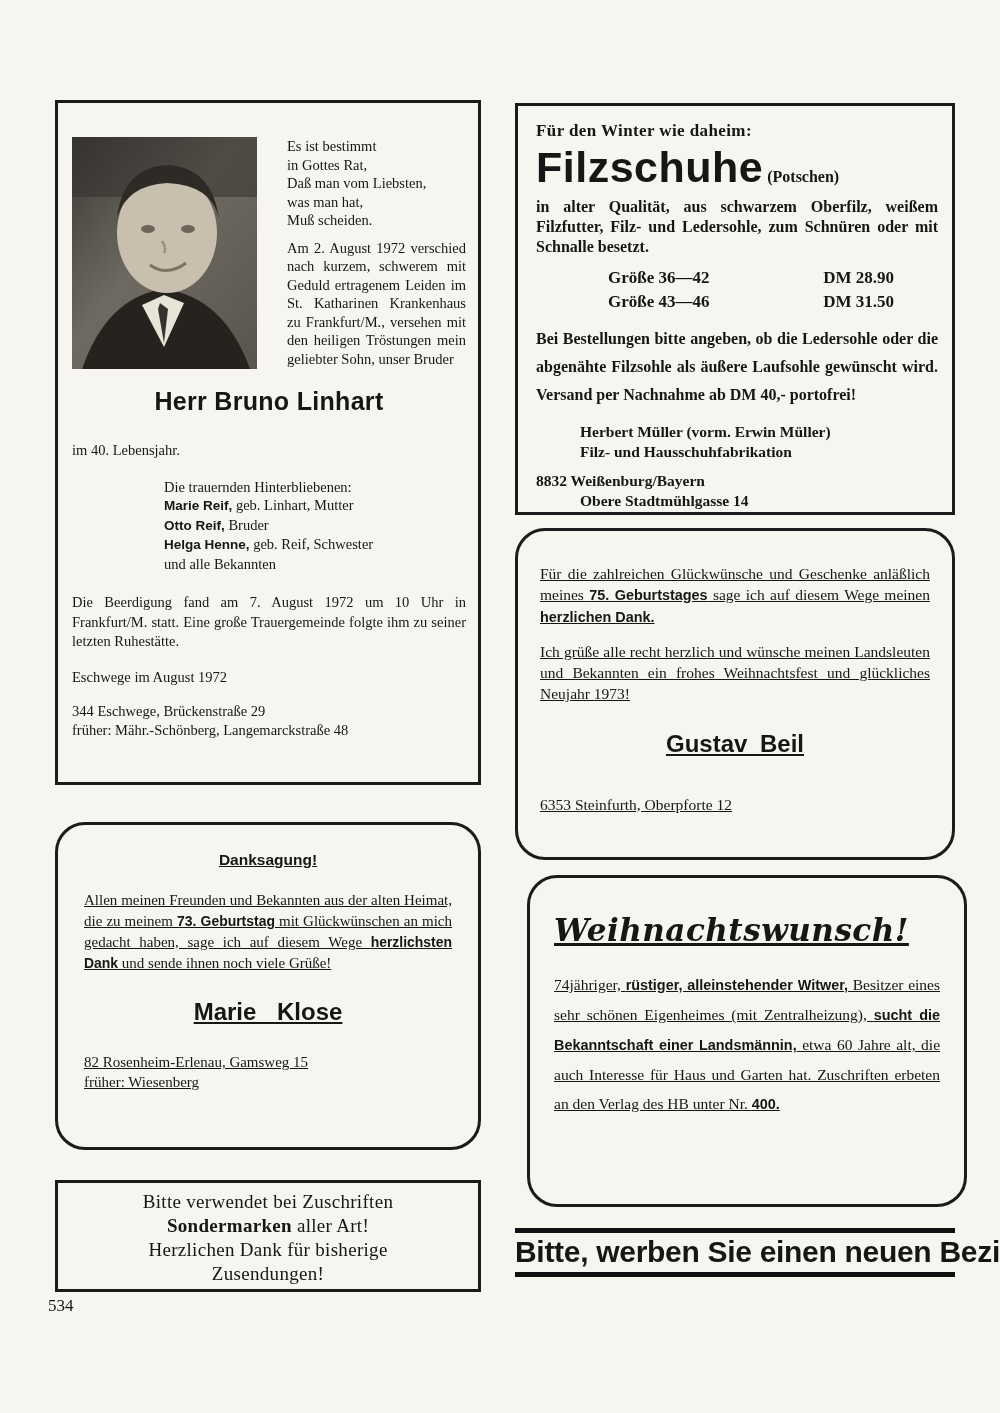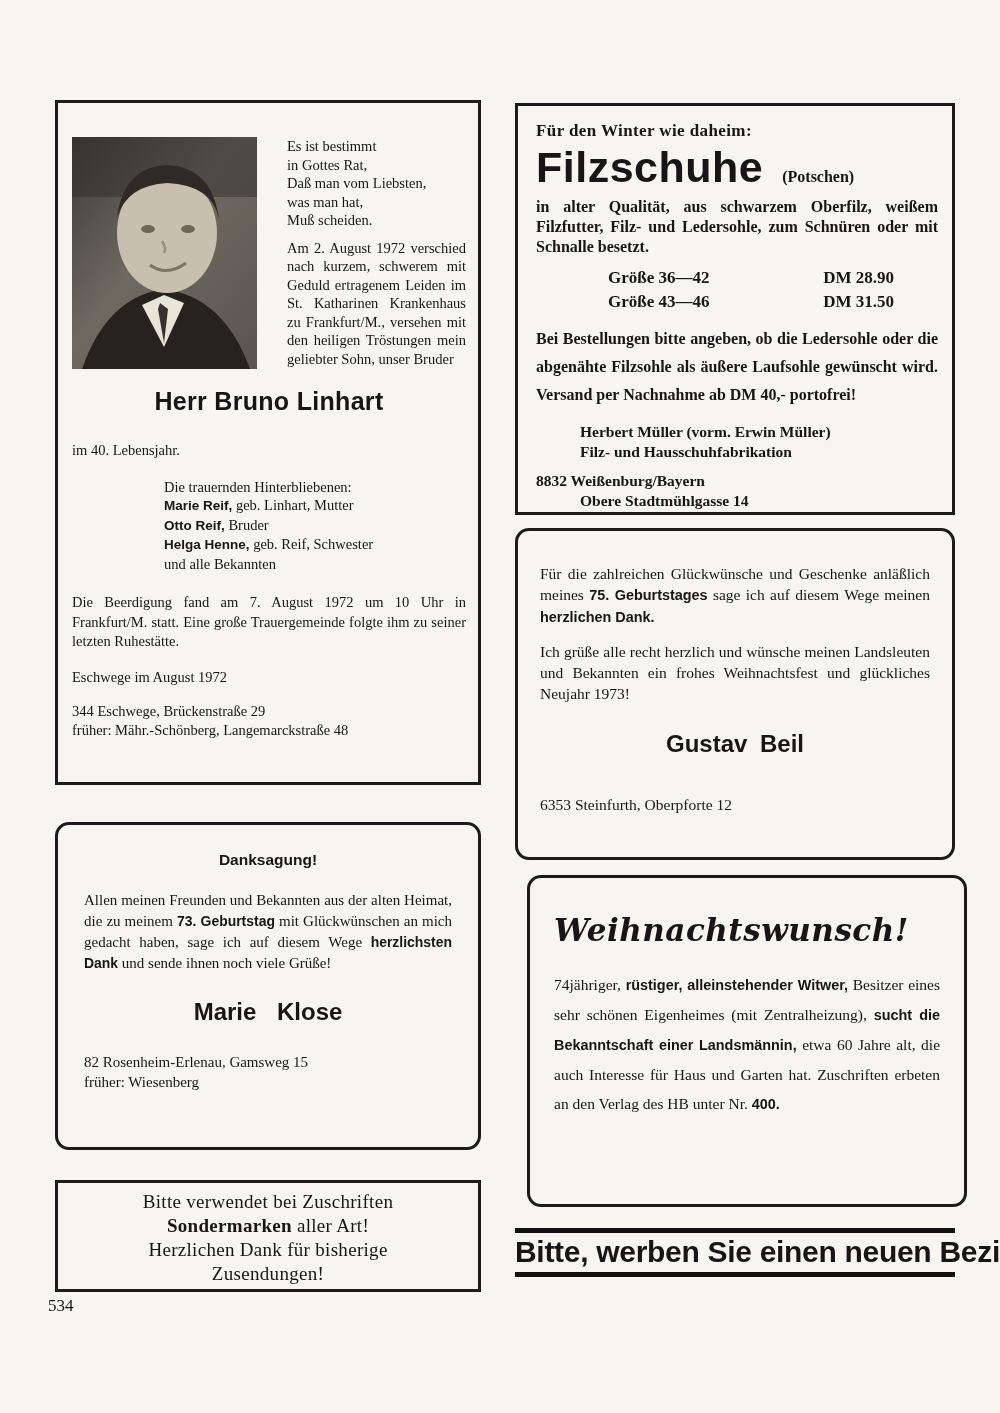--- a/index.html
+++ b/index.html
@@ -6,21 +6,21 @@
   html,body { width:1000px; height:1413px; }
   body {
     background:#f7f5ef;
     font-family:"Liberation Serif", serif;
     color:#161616;
     position:relative;
   }
   .page { position:absolute; inset:0; }
 
   section.box { position:absolute; border:3px solid #1b1b1b; }
-  .rounded { border-radius:14px; }
+  .rounded { border-radius:30px;text-decoration:underline; }
 
   .just { text-align:justify; }
   .center { text-align:center; }
   .sans-b { font-family:"Liberation Sans", sans-serif; font-weight:700; }
   .b { font-family:"Liberation Sans", sans-serif; font-weight:700; font-size:0.93em; }
 
   
   .obituary { left:55px; top:100px; width:426px; height:685px; padding:34px 12px 0 14px; font-size:14.5px; line-height:18.5px; overflow:hidden; }
   .obit-top { display:flex; gap:30px; }
   .photo { width:185px; height:232px; flex:0 0 185px; background:#6f6b64; overflow:hidden; }
@@ -46,21 +46,21 @@
   
   .stamps { left:55px; top:1180px; width:426px; height:112px; border-width:2px; padding-top:7px; font-size:19px; line-height:24px; letter-spacing:0.3px; }
   .stamps .bold-serif { font-weight:700; }
 
   
   .page-number { position:absolute; left:48px; top:1296px; font-size:17px; }
 
   
   .filz { left:515px; top:103px; width:440px; height:412px; padding:15px 14px 0 18px; font-weight:700; overflow:hidden; }
   .filz-tagline { font-size:17px; letter-spacing:0.4px; }
-  .filz-headrow { margin-top:3px; display:flex; align-items:baseline; gap:19px; }
+  .filz-headrow { margin-top:3px; display:flex; align-items:baseline; gap:4px; }
   .filz-headline { font-family:"Liberation Sans", sans-serif; font-weight:700; font-size:43px; line-height:46px; letter-spacing:0.5px; }
   .filz-headsuffix { font-size:16px; }
   .filz-desc { margin-top:7px; font-size:16px; line-height:20px; }
   .filz-prices { margin:9px 0 0 72px; width:286px; }
   .price-row { display:flex; justify-content:space-between; font-size:17px; line-height:24px; }
   .filz-order { margin-top:11px; font-size:16px; line-height:28px; }
   .filz-seller { margin-top:13px; margin-left:44px; font-size:15.5px; line-height:20px; }
   .filz-cityblock { margin-top:9px; font-size:15.5px; line-height:20px; }
   .filz-street { margin-left:44px; }
 

